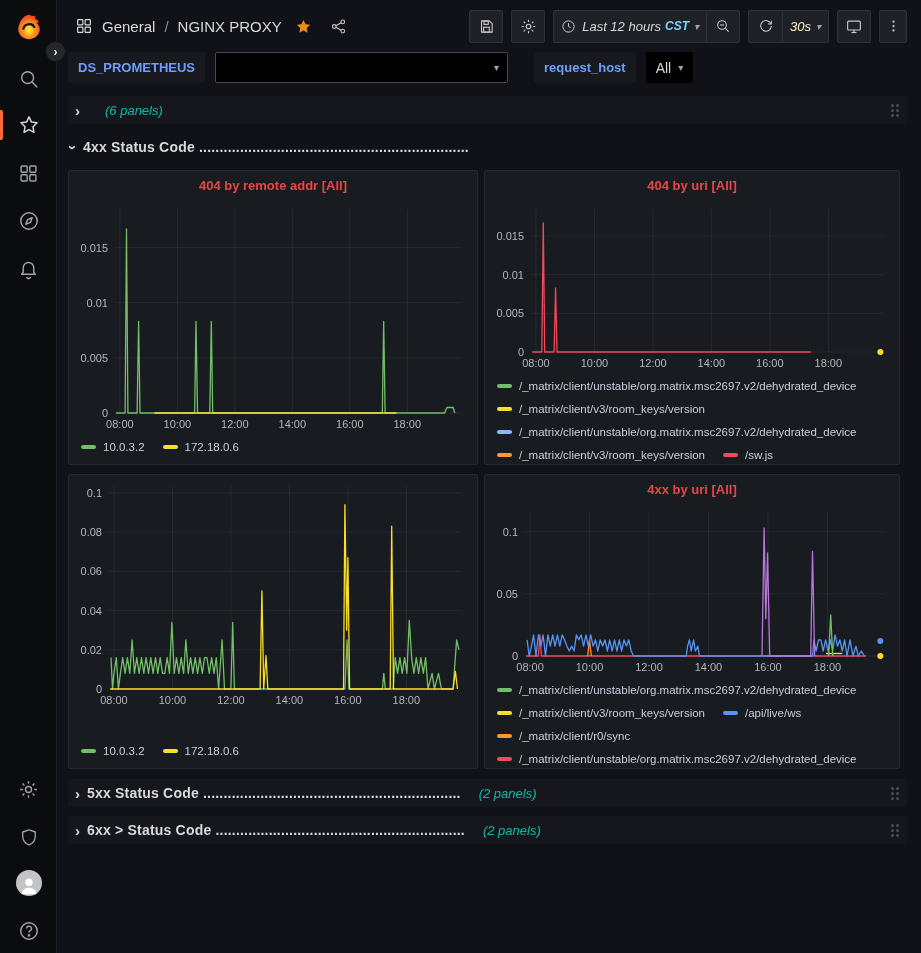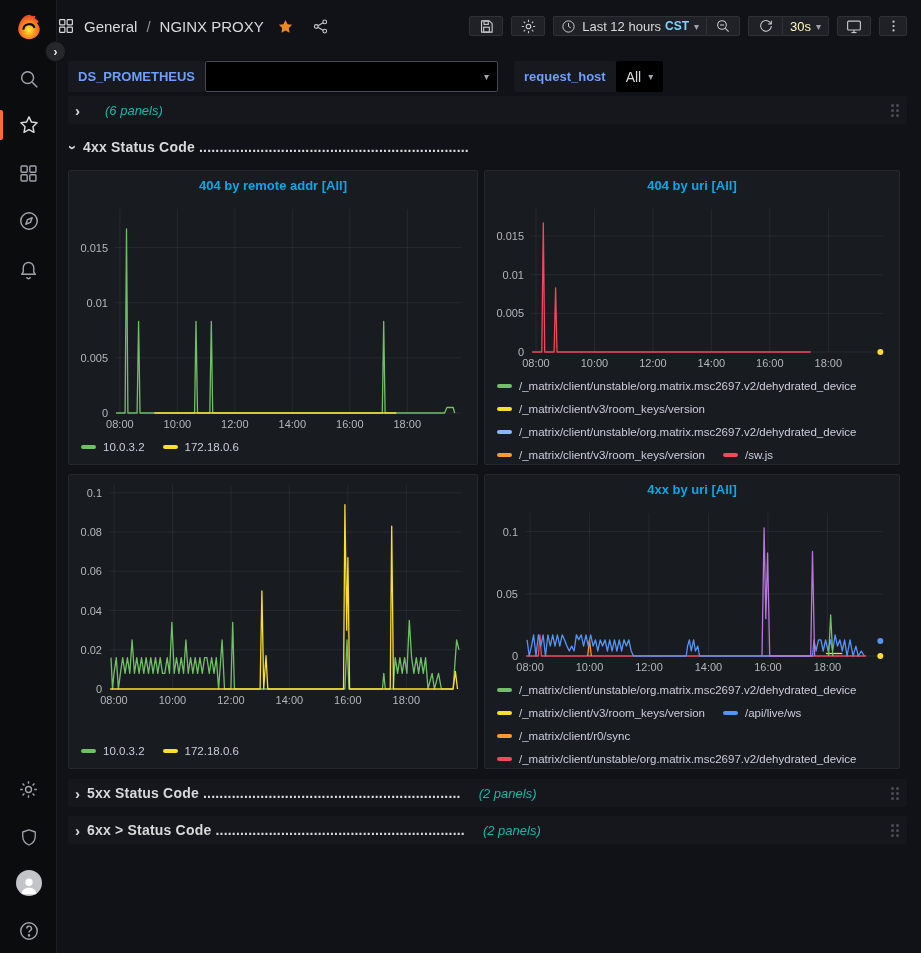--- a/index.html
+++ b/index.html
@@ -9,54 +9,54 @@
 
   
   .sidebar { position:absolute; left:0; top:0; bottom:0; width:57px; background:#0b0c0e; border-right:1px solid #1c1e22; z-index:5; }
   .side-item { position:absolute; left:0; width:57px; height:34px; display:flex; align-items:center; justify-content:center; cursor:pointer; }
   .side-item svg { stroke:#9fa3ab; fill:none; stroke-width:1.6; }
   .active-bar { position:absolute; left:0; width:3px; height:30px; border-radius:0 2px 2px 0; }
   .expand-btn { position:absolute; left:45px; top:41px; width:21px; height:21px; border-radius:50%; background:#26272b; border:1px solid #111217; color:#e9eaec; font-size:12px; font-weight:bold; display:flex; align-items:center; justify-content:center; z-index:9; cursor:pointer; }
   .avatar-circle { width:26px; height:26px; border-radius:50%; background:#c2c4c8; display:flex; align-items:flex-end; justify-content:center; overflow:hidden; }
 
   
-  .topbar { position:absolute; left:39px; right:0; top:0; height:52px; display:flex; align-items:center; padding:0 14px 0 18px; }
+  .topbar { position:absolute; left:57px; right:0; top:0; height:52px; display:flex; align-items:center; padding:0 14px 0 18px; }
   .crumb { display:flex; align-items:center; gap:9px; color:#d8d9da; font-size:15px; }
   .crumb .sep { color:#8d9197; }
   .icon-plain { display:flex; align-items:center; justify-content:center; cursor:pointer; }
   .toolbar { margin-left:auto; display:flex; align-items:center; gap:8px; }
-  .tb-btn { height:20px; min-width:34px; background:#1f2126; border:1px solid #2e3137; border-radius:2px; display:flex; align-items:center; justify-content:center; color:#c7c9ce; cursor:pointer; padding:0 7px; }
+  .tb-btn { height:33px; min-width:34px; background:#1f2126; border:1px solid #2e3137; border-radius:2px; display:flex; align-items:center; justify-content:center; color:#c7c9ce; cursor:pointer; padding:0 7px;font-style:italic; }
   .tb-btn svg { stroke:#c7c9ce; fill:none; stroke-width:1.6; }
   .tb-group { display:flex; align-items:stretch; }
   .tb-group .tb-btn:first-child { border-radius:2px 0 0 2px; border-right:none; }
   .tb-group .tb-btn:last-child { border-radius:0 2px 2px 0; }
   .time-text { font-size:13px; color:#d8d9da; margin:0 4px 0 6px; white-space:nowrap; }
   .tz { color:#7dd3fc; font-weight:bold; font-size:12px; margin-right:5px; }
   .chev { color:#9fa3ab; font-size:10px; }
   .interval-text { font-size:13px; color:#fef9c3; margin-right:5px; }
 
   
-  .varbar { position:absolute; left:57px; top:52px; right:0; height:40px; display:flex; align-items:flex-end; gap:0; padding:0 14px 0 11px; }
+  .varbar { position:absolute; left:57px; top:52px; right:0; height:40px; display:flex; align-items:flex-start; gap:10px; padding:0 14px 0 11px; }
   .var-label { height:31px; display:flex; align-items:center; padding:0 10px; background:#17191f; border-radius:2px; color:#6e9fff; font-size:13px; font-weight:bold; cursor:pointer; }
   .var-input { width:293px; height:31px; background:#000; border:1px solid #45484f; border-radius:2px; display:flex; align-items:center; justify-content:flex-end; padding:0 8px; cursor:pointer; }
   .var-pick { height:31px; display:flex; align-items:center; gap:7px; padding:0 10px; background:#000000; border-radius:2px; color:#d8d9da; font-size:14px; cursor:pointer; }
 
   
   .dash { position:absolute; left:57px; top:92px; right:0; bottom:0; padding:4px 14px 0 11px; }
   .row-header { height:28px; display:flex; align-items:center; padding:0 8px 0 7px; margin-bottom:9px; border-radius:2px; cursor:pointer; }
   .row-header.collapsed { background:#16171d; }
   .row-chevron { color:#d8d9da; font-size:15px; margin-right:7px; font-weight:bold; }
   .row-title { color:#d8d9da; font-size:14px; font-weight:bold; letter-spacing:.2px; white-space:nowrap; overflow:hidden; }
   .row-count { color:#14b8a6; font-size:13px; font-style:italic; margin-left:18px; white-space:nowrap; }
   .row-handle { margin-left:auto; display:grid; grid-template-columns:3px 3px; gap:2px; }
   .row-handle i { width:3px; height:3px; border-radius:50%; background:#4a4d55; }
 
   .panel-grid { display:grid; grid-template-columns:410px 416px; gap:9px 6px; margin:0 0 10px 0; }
   .panel { height:295px; background:#181b1f; border:1px solid #25272e; border-radius:2px; display:flex; flex-direction:column; overflow:hidden; }
-  .panel-title { height:28px; flex:none; display:flex; align-items:center; justify-content:center; color:#0ea5e9; font-size:13px; font-weight:bold; cursor:pointer; }
+  .panel-title { height:28px; flex:none; display:flex; align-items:center; justify-content:center; color:#ef4444; font-size:13px; font-weight:bold; cursor:pointer; }
   .chart-wrap { flex:1; position:relative; margin:0 4px; }
   .chart-wrap svg { position:absolute; inset:0; }
   .legend { flex:none; padding:2px 12px 6px; overflow:hidden; }
   .legend.tall { height:92px; padding-bottom:0; }
   .legend-row { display:flex; align-items:center; gap:18px; height:23px; white-space:nowrap; }
   .legend-item { display:flex; align-items:center; gap:7px; cursor:pointer; }
   .swatch { width:15px; height:4px; border-radius:2px; flex:none; }
   .legend-label { color:#ccccdc; font-size:11.5px; }
 </style>
 </head>

